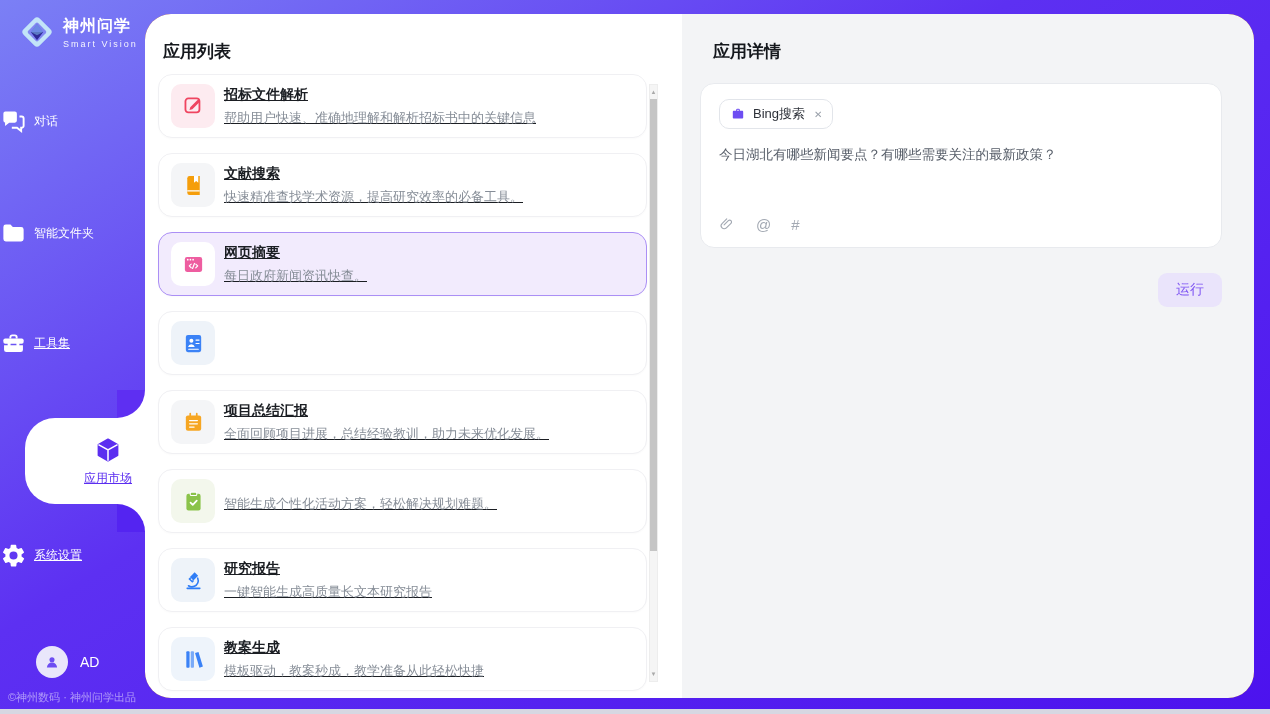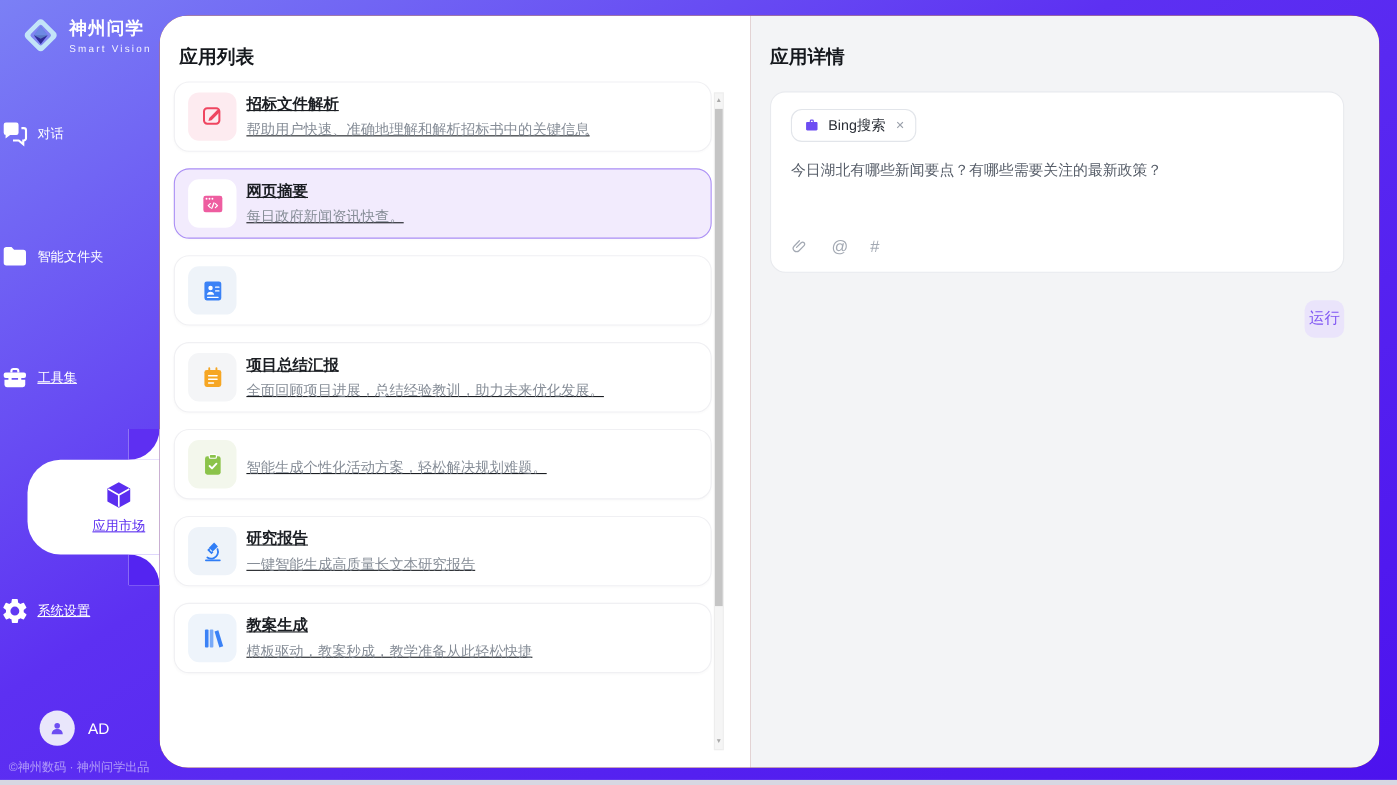--- a/index.html
+++ b/index.html
@@ -31,21 +31,21 @@
   .avatar { width:32px; height:32px; border-radius:50%; background:#e9e6fb; display:flex; align-items:center; justify-content:center; }
   .user-name { color:#fff; font-size:14px; }
   .copyright { position:absolute; left:8px; bottom:9px; color:rgba(255,255,255,.5); font-size:11px; white-space:nowrap; }
 
   
   .content { position:absolute; left:145px; top:14px; right:16px; bottom:16px; background:#7f1d1d;
     border-radius:26px; overflow:hidden; display:flex; z-index:1; }
 
   
   .apps-pane { width:537px; background:#fff; position:relative; padding:26px 0 0 13px; overflow:hidden; }
-  .pane-title { font-size:17px; font-weight:bold; color:#15181d; }
+  .pane-title { font-size:17px; font-weight:bold; color:#15181d;margin-left:13px; }
   .apps-pane .pane-title { margin-left:5px; }
   .card-list { margin-top:11px; width:489px; display:flex; flex-direction:column; gap:15px;text-decoration:underline; }
   .app-card { height:64px; flex:0 0 64px; background:#fff; border:1px solid #f0f0f3; border-radius:14px;
     display:flex; align-items:center; gap:9px; padding:0 12px; cursor:pointer; box-shadow:0 1px 2px rgba(20,20,40,.02); }
   .app-card.selected { background:var(--sel-bg,#f2ebfd); border-color:var(--sel-border,#ab8ff5); }
   .app-icon { width:44px; height:44px; border-radius:10px; display:flex; align-items:center; justify-content:center; flex:none; }
   .app-title { font-size:14px; font-weight:bold; color:#1b1e23; }
   .app-desc { font-size:13px; color:#868d97; margin-top:5px; white-space:nowrap; }
   .scrollbar { position:absolute; right:24px; top:70px; bottom:16px; width:9px; background:#f5f5f5; border:1px solid #ededed; }
   .scroll-arrow { position:absolute; left:0; width:100%; text-align:center; color:#a9a9a9; font-size:6px; line-height:10px; cursor:pointer; }
@@ -55,21 +55,21 @@
   .detail-pane { flex:1; background:#f3f4f6; padding:26px 32px 0 18px; display:flex; flex-direction:column; }
   .input-card { margin-top:20px; height:165px; background:#fff; border:1px solid #e8eaee; border-radius:14px;
     padding:15px 18px 14px; display:flex; flex-direction:column; }
   .tool-tag { display:inline-flex; align-items:center; gap:7px; height:30px; padding:0 10px; border:1px solid #e2e5ea;
     border-radius:10px; background:#fff; font-size:13px; color:#2c3038; align-self:flex-start; cursor:pointer; }
   .tag-close { color:#9aa0aa; font-size:10px; margin-left:2px; cursor:pointer; }
   .query-text { margin-top:16px; font-size:13.5px; color:#565d68; flex:1; line-height:1.5; }
   .attach-row { display:flex; align-items:center; gap:20px; color:#a3a9b3; }
   .attach-row .sym { font-size:15px; cursor:pointer; }
   .run-btn { align-self:flex-end; margin-top:25px; background:var(--run-bg,#eae4fb); color:var(--run-fg,#7f55f3);
-    border:none; border-radius:9px; padding:8px 4px; font-size:14px; cursor:pointer; font-family:inherit; }
+    border:none; border-radius:9px; padding:8px 18px; font-size:14px; cursor:pointer; font-family:inherit; }
 </style>
 </head>
 <body>
 
 <div class="desktop-strip"></div>
 
 <aside class="sidebar">
   <div class="logo">
     <svg width="38" height="38" viewBox="0 0 40 40">
       <rect x="8" y="8" width="24" height="24" rx="4" transform="rotate(45 20 20)" fill="#c3e4f8"></rect>
@@ -147,20 +147,33 @@
         <div class="app-card">
     <div class="app-icon" style="background: rgb(253, 235, 240); color: rgb(239, 69, 96);">
             <svg width="23" height="23" viewBox="0 0 24 24">
               <rect x="3.6" y="3.6" width="14.6" height="14.6" rx="3" fill="none" stroke="currentColor" stroke-width="1.9"></rect>
               <path fill="currentColor" d="M10.8 14.9l-3 .8.8-3 7.3-7.3a1.56 1.56 0 0 1 2.2 2.2z"></path>
             </svg>
           </div>
     <div class="app-text">
       <div class="app-title">招标文件解析</div>
       <div class="app-desc">帮助用户快速、准确地理解和解析招标书中的关键信息</div>
+    </div>
+  </div>
+        <div class="app-card">
+    <div class="app-icon" style="background: rgb(244, 245, 247); color: rgb(245, 158, 11);">
+            <svg width="23" height="23" viewBox="0 0 24 24">
+              <path fill="currentColor" d="M5.5 4.4A2.4 2.4 0 0 1 7.9 2h10.6v20H7.9a2.4 2.4 0 0 1-2.4-2.4z"></path>
+              <path fill="#fff" d="M12.5 2v7l2.3-1.7L17 9V2z"></path>
+              <path d="M5.5 17.6h13" stroke="#fff" stroke-width="1.3"></path>
+            </svg>
+          </div>
+    <div class="app-text">
+      <div class="app-title">文献搜索</div>
+      <div class="app-desc">快速精准查找学术资源，提高研究效率的必备工具。</div>
     </div>
   </div>
         <div class="app-card selected">
     <div class="app-icon" style="background: rgb(255, 255, 255); color: rgb(238, 93, 160);">
             <svg width="23" height="23" viewBox="0 0 24 24">
               <rect x="3" y="4.2" width="18" height="15.6" rx="2.2" fill="currentColor"></rect>
               <circle cx="6" cy="7" r=".9" fill="#fff"></circle>
               <circle cx="8.8" cy="7" r=".9" fill="#fff"></circle>
               <circle cx="11.6" cy="7" r=".9" fill="#fff"></circle>
               <path d="M9.6 11.6l-2 1.9 2 1.9M14.4 11.6l2 1.9-2 1.9M13 10.9l-2 5.2" stroke="#fff" stroke-width="1.25" fill="none" stroke-linecap="round" stroke-linejoin="round"></path>

